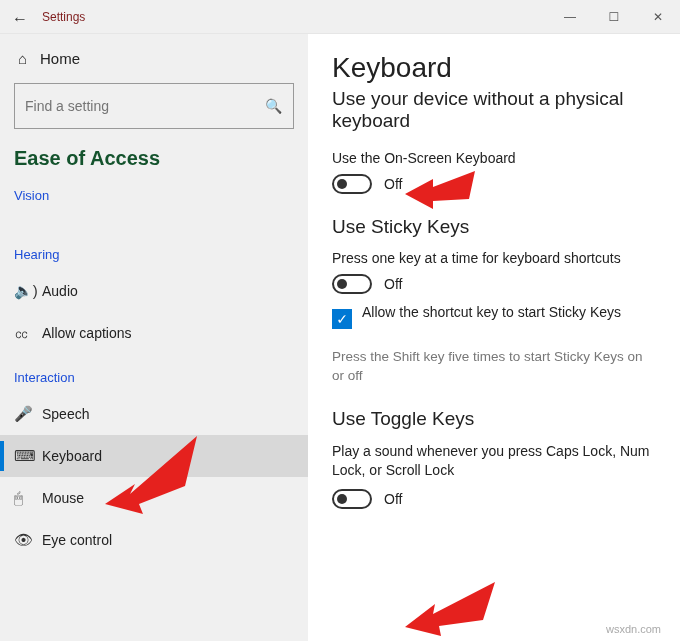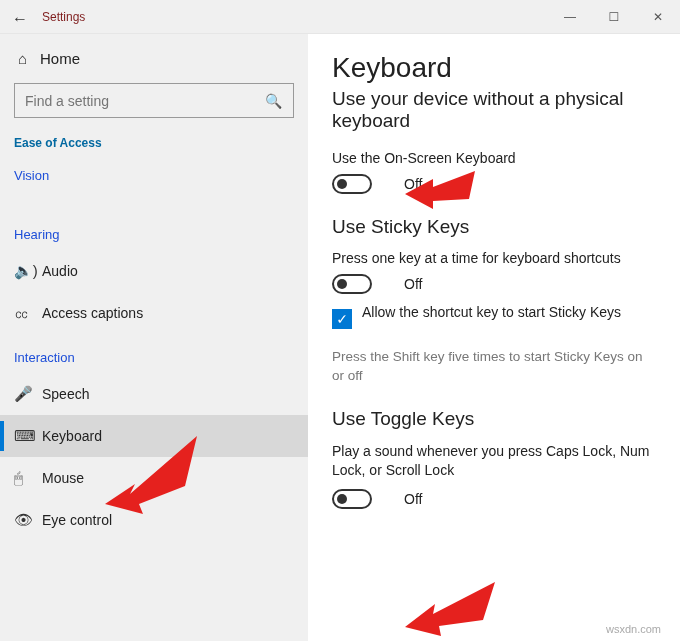--- a/index.html
+++ b/index.html
@@ -11,38 +11,38 @@
   .tb-title { font-size: 12px; color: #7f1d1d; margin-left: 2px; }
   .tb-btns { margin-left: auto; display: flex; }
   .tb-btn { width: 44px; height: 34px; text-align: center; line-height: 34px; color: #555; font-size: 12px; }
 
   .main-area { display: flex; height: calc(641px - 34px); }
 
   
   .sidebar { width: 308px; background: #f0f0f0; display: flex; flex-direction: column; }
   .sb-home { display: flex; align-items: center; padding: 16px 18px 10px 18px; font-size: 15px; color: #222; }
   .sb-home .ic { width: 22px; }
-  .sb-search { margin: 6px 14px 10px 14px; border: 1px solid #999; background: #f0f0f0; display: flex; align-items: center; height: 35px; padding: 0 10px; }
+  .sb-search { margin: 6px 14px 10px 14px; border: 1px solid #999; background: #f0f0f0; display: flex; align-items: center; height: 46px; padding: 0 10px; }
   .sb-search input { border: none; background: transparent; outline: none; font-size: 14px; flex: 1; color: #333; }
   .sb-srch-ic { color: #666; font-size: 14px; }
-  .sb-heading { font-size: 12px; font-weight: 600; color: #0369a1; padding: 8px 14px 14px 14px; }
+  .sb-heading { font-size: 20px; font-weight: 600; color: #14532d; padding: 8px 14px 14px 14px; }
   .sb-cat { font-size: 13px; color: #1d4ed8; padding: 16px 14px 8px 14px; }
   .sb-item { display: flex; align-items: center; height: 42px; padding: 0 14px; font-size: 14px; color: #222; position: relative; }
   .sb-item .ic { width: 28px; color: #333; font-size: 15px; }
   .sb-item.sel { background: #d8d8d8; }
   .sb-item.sel::before { content: ""; position: absolute; left: 0; top: 6px; bottom: 6px; width: 4px; background: #0078d4; }
 
   
   .content { flex: 1; padding: 18px 24px 0 24px; color: #222; overflow: hidden; }
   .c-title { font-size: 28px; font-weight: 500; margin-bottom: 4px; }
   .c-sub { font-size: 19px; font-weight: 400; color: #222; margin-bottom: 18px; }
   .c-label { font-size: 14px; color: #222; margin-bottom: 8px; }
   .c-section { font-size: 19px; font-weight: 400; margin: 22px 0 12px 0; }
   .c-hint { font-size: 13.5px; color: #777; margin: 10px 0; line-height: 1.4; }
-  .toggle-row { display: flex; align-items: center; margin: 6px 0; gap: 20px; }
+  .toggle-row { display: flex; align-items: center; margin: 6px 0; }
   .toggle { width: 40px; height: 20px; border: 2px solid #333; border-radius: 20px; position: relative; margin-right: 12px; }
   .toggle::after { content: ""; position: absolute; width: 10px; height: 10px; border-radius: 50%; background: #333; top: 3px; left: 3px; }
   .toggle-label { font-size: 14px; }
   .chk-row { display: flex; align-items: center; margin: 10px 0 4px 0; }
   .chk { width: 20px; height: 20px; background: #0078d4; margin-right: 10px; display: flex; align-items: center; justify-content: center; color: #fff; font-size: 14px; }
   .winlogo { display: inline-block; font-size: 11px; color: #666; transform: translateY(1px); }
 
   
   .arrow { position: absolute; pointer-events: none; }
   .arrow svg { display: block; }
@@ -75,21 +75,21 @@
     </div>
     <div class="sb-heading">Ease of Access</div>
     <div class="sb-cat" style="padding-top:4px;">Vision</div>
     <div class="sb-cat" style="padding-top:36px;">Hearing</div>
     <div class="sb-item">
       <span class="ic">🔈)</span>
       <span>Audio</span>
     </div>
     <div class="sb-item">
       <span class="ic">㏄</span>
-      <span>Access captions</span>
+      <span>Allow captions</span>
     </div>
     <div class="sb-cat">Interaction</div>
     <div class="sb-item">
       <span class="ic">🎤</span>
       <span>Speech</span>
     </div>
     <div class="sb-item sel">
       <span class="ic">⌨</span>
       <span>Keyboard</span>
     </div>

